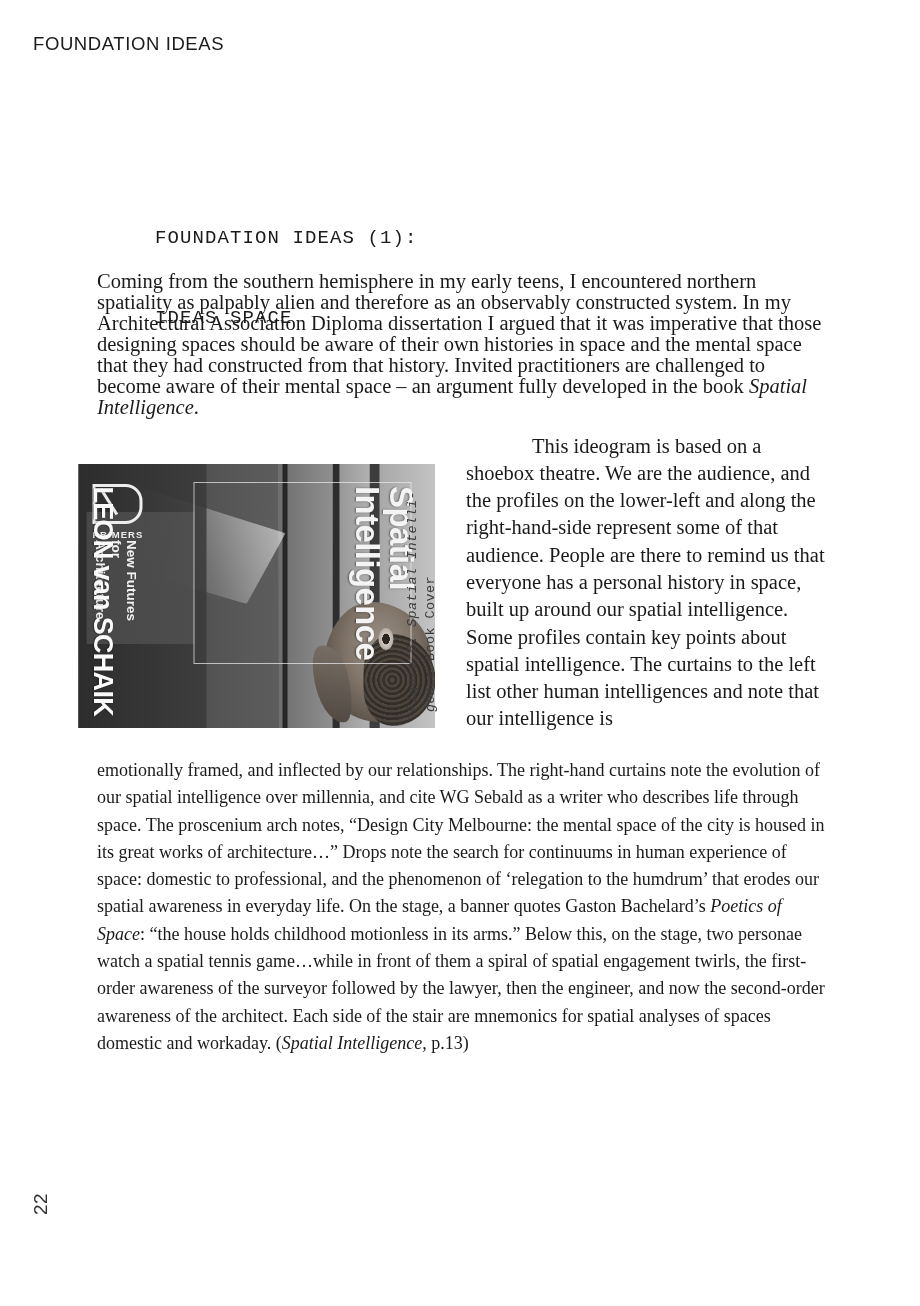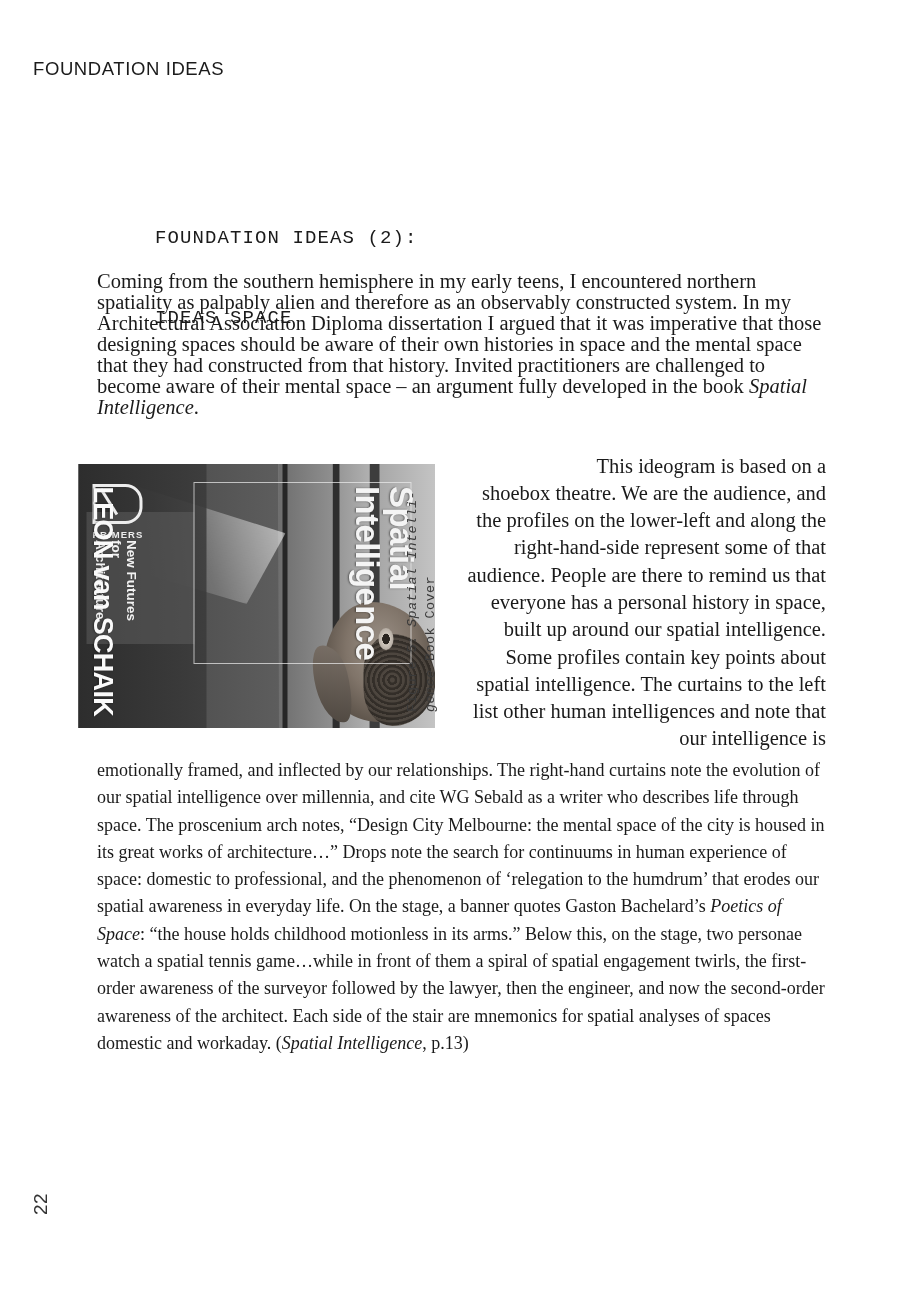--- a/index.html
+++ b/index.html
@@ -14,21 +14,21 @@
     background: #ffffff;
     overflow: hidden;
     font-family: "Liberation Serif", serif;
     color: #1a1a1a;
   }
 
   
   .running-head {
     position: absolute;
     left: 33px;
-    top: 58px;
+    top: 33px;
     font-family: "Liberation Sans", sans-serif;
     font-size: 18.5px;
     letter-spacing: 0.6px;
     color: #1b1b1b;
     white-space: nowrap;
   }
 
   
   .intro-para {
     position: absolute;
@@ -282,25 +282,25 @@
     position: absolute;
     left: 404px;
     top: 712px;
   }
   .figure-caption em { font-style: italic; }
 
   
   .wrap-col {
     position: absolute;
     left: 466px;
-    top: 432px;
+    top: 412px;
     width: 360px;
     font-size: 20.5px;
     line-height: 27.3px;
-    text-align: right;
+    text-align: left;
   }
   .wrap-col .lead-indent { padding-left: 66px; }
 
   
   .body-para-2 {
     position: absolute;
     left: 97px;
     top: 739px;
     width: 736px;
     font-size: 18px;
@@ -325,21 +325,21 @@
 </style>
 </head>
 <body>
 
 <div class="page">
 
   <div class="running-head">FOUNDATION IDEAS</div>
 
 
   <div class="section-heading">
-    <div>FOUNDATION IDEAS (2):</div>
+    <div>FOUNDATION IDEAS (1):</div>
     <div>IDEAS SPACE</div>
   </div>
 
   <p class="body-para-1"><span>Coming from the southern hemisphere in my early teens, I encountered northern spatiality as palpably alien and therefore as an observably constructed system. In my Architectural Association Diploma dissertation I argued that it was imperative that those designing spaces should be aware of their own histories in space and the mental space that they had constructed from that history. Invited practitioners are challenged to become aware of their mental space – an argument fully developed in the book </span><em>Spatial Intelligence</em><span>.</span></p>
 
   <figure class="figure">
     <div class="book-cover">
       <div class="cover-canvas">
         <div class="cv-band cv-b1"></div>
         <div class="cv-band cv-b2"></div>

